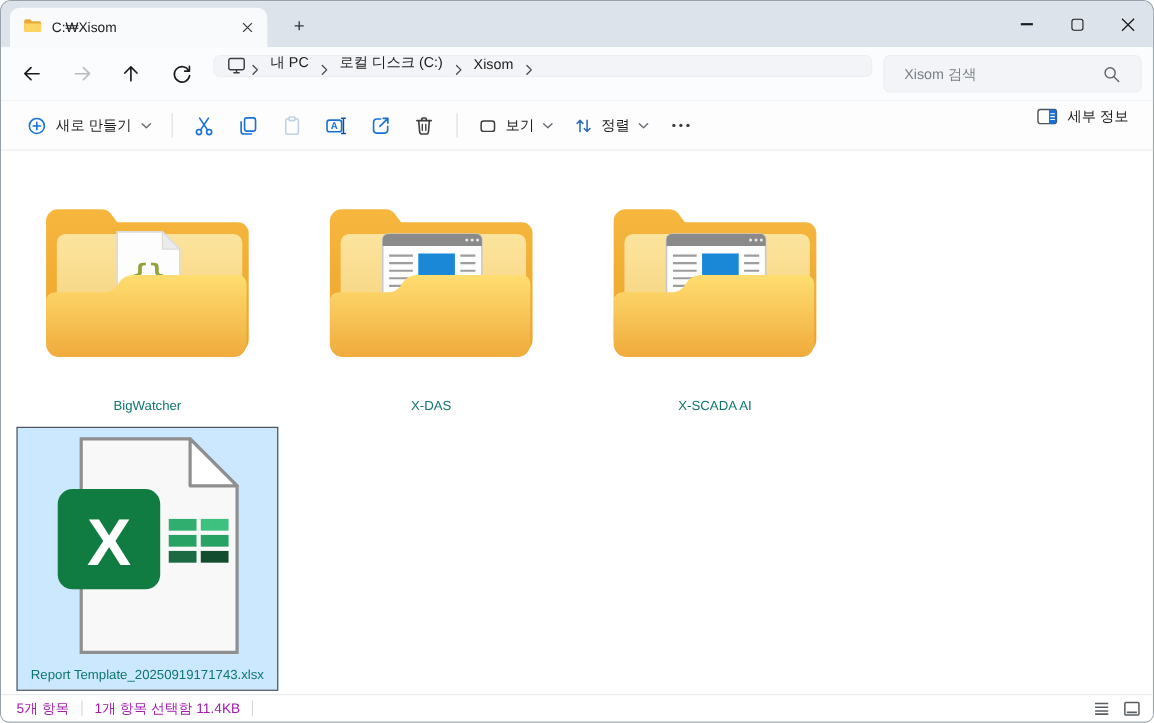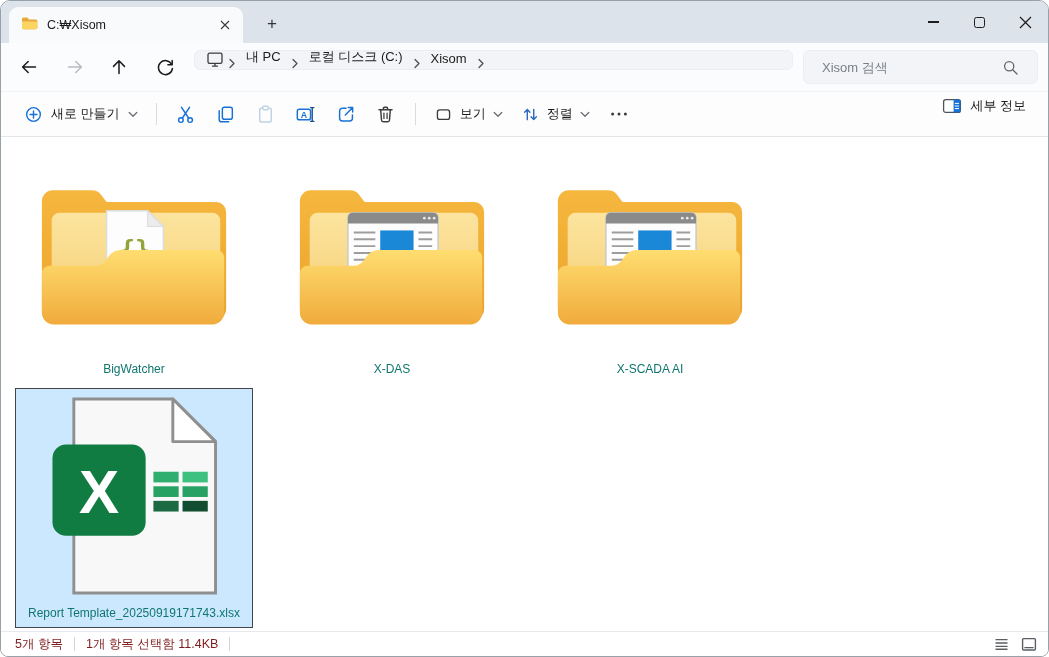--- a/index.html
+++ b/index.html
@@ -51,21 +51,21 @@
   .tile { position:absolute; width:238px; height:240px; border:1px solid transparent;
           display:flex; flex-direction:column; align-items:center; }
   .tile.selected { background:#cce8ff; border-color:#424549; }
   .tile-icon { flex:1; width:100%; display:flex; align-items:center; justify-content:center; overflow:hidden; }
   .tile-label { height:22px; display:flex; align-items:center; font-size:12px; color:#0f766e;
                 white-space:nowrap; margin-bottom:3px; }
 
   
   .statusbar { position:absolute; left:0; right:0; bottom:0; height:25px; background:#fff;
                border-top:1px solid #e7e9ec; display:flex; align-items:center; padding-left:14px;
-               font-size:12.5px; color:#7f1d1d; }
+               font-size:12.5px; color:#a21caf; }
   .sb-sep { width:1px; height:14px; background:#d2d5d9; margin:0 11px; }
   .sb-views { position:absolute; right:6px; top:1px; display:flex; gap:2px; }
   .sb-view-btn { width:26px; height:22px; display:flex; align-items:center; justify-content:center; border-radius:4px; }
 </style>
 </head>
 <body>
 
 <svg width="0" height="0" style="position:absolute" aria-hidden="true">
   <defs>
     <linearGradient id="gradBack" x1="0" y1="0" x2="0" y2="1">

